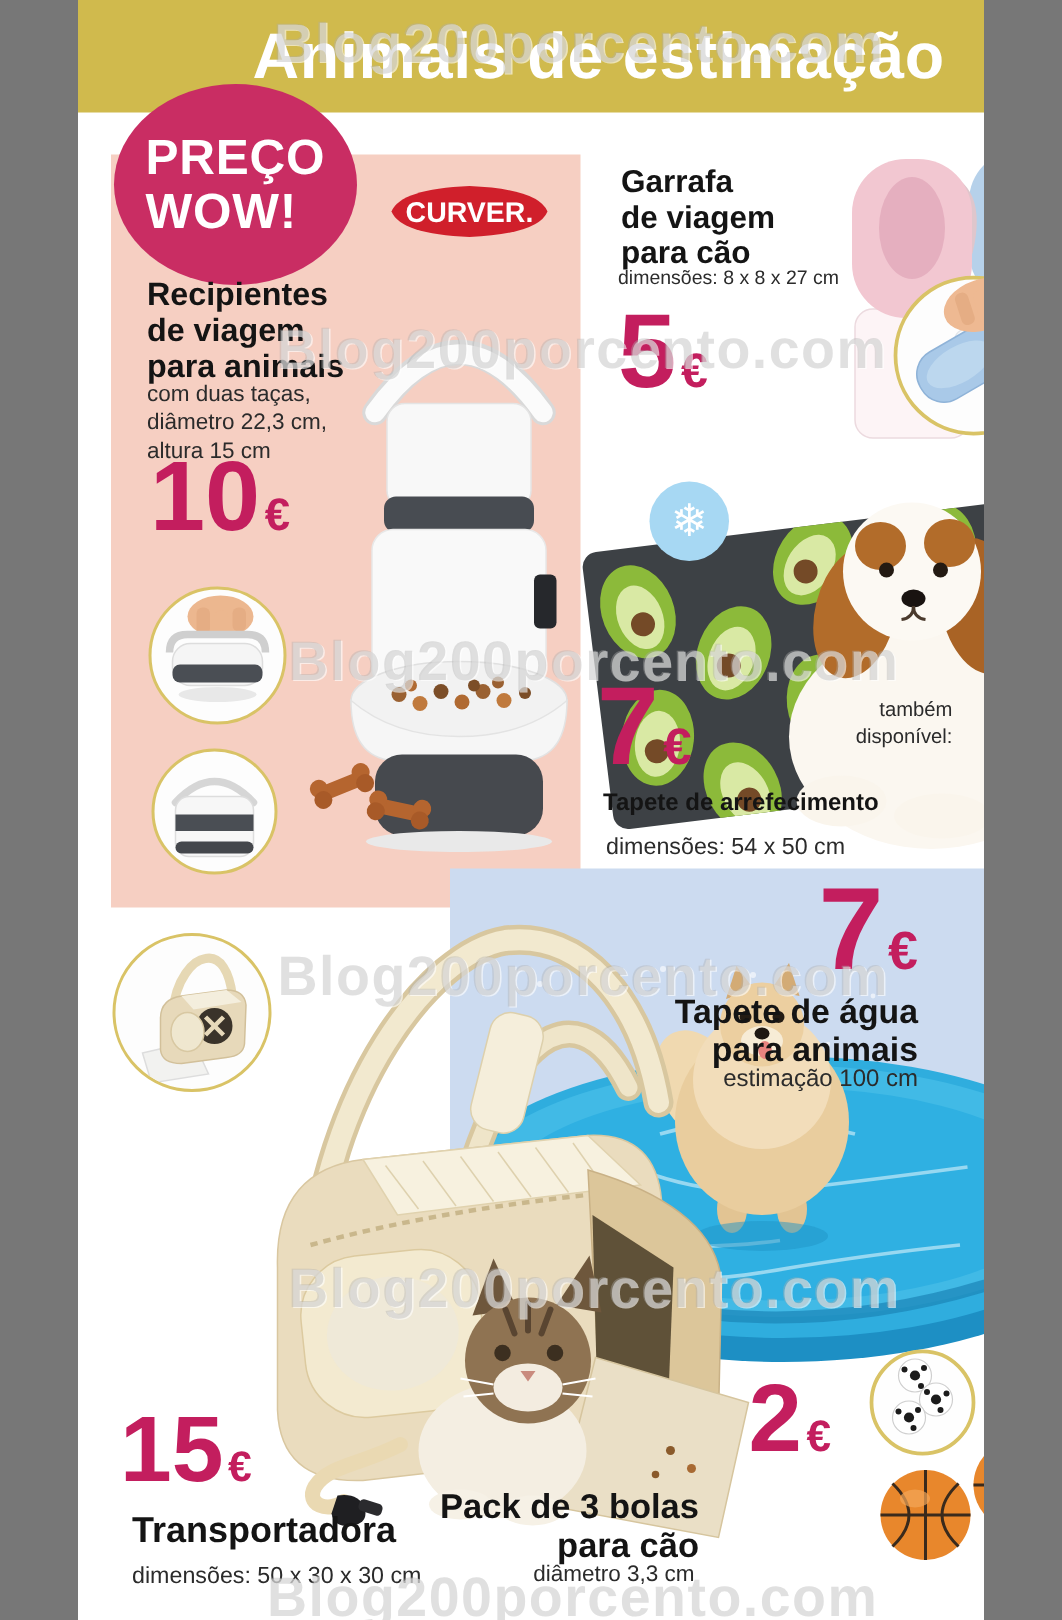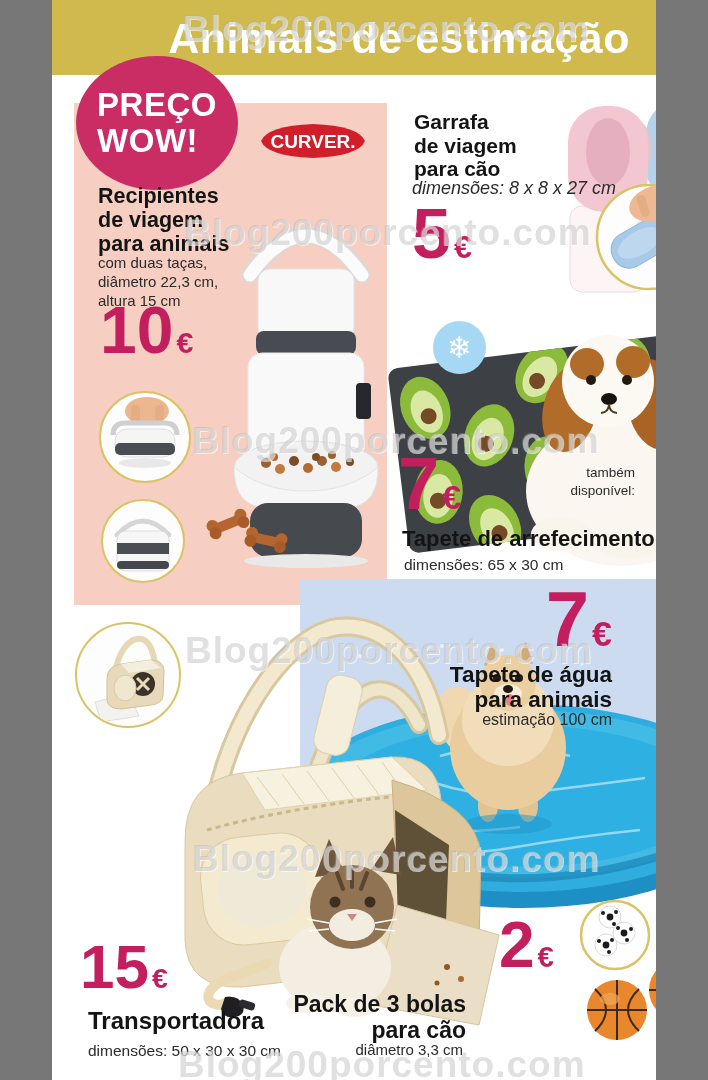--- a/index.html
+++ b/index.html
@@ -140,21 +140,21 @@
           <circle cx="-15" cy="4" r="6" fill="#a85a28"></circle>
         <circle cx="15" cy="-4" r="6" fill="#b5652f"></circle>
           <circle cx="15" cy="4" r="6" fill="#a85a28"></circle>
       </g>
     </svg>
   </div>
 
   <div class="abs pname pre" style="left:362px;top:110px;font-size:21px;">Garrafa
 de viagem
 para cão</div>
-  <div class="abs pdesc" style="left:360px;top:177px;font-size:18px;font-style:italic;">dimensões: 8 x 8 x 27 cm</div>
+  <div class="abs pdesc" style="left:360px;top:177px;font-size:13px;">dimensões: 8 x 8 x 27 cm</div>
   <div class="abs price" style="left:360px;top:202px;font-size:70px;">
     <span class="num">5</span>
     <span class="eur">€</span>
   </div>
 
   <div class="abs photo" style="left:500px;top:92px;">
     <svg width="200" height="215" viewBox="0 0 200 215">
       <path d="M172 25 q20 14 12 48" fill="none" stroke="#c2cfdd" stroke-width="5" stroke-linecap="round"></path>
       <rect x="96" y="104" width="74" height="86" rx="12" fill="#edf3fa" stroke="#d3dfeb"></rect>
       <rect x="94" y="8" width="78" height="102" rx="34" fill="#b6d1ea"></rect>
@@ -264,22 +264,22 @@
         <path d="M223 108 q0 8 -8 9 M223 108 q0 8 8 9" fill="none" stroke="#4a3a2c" stroke-width="2"></path>
       </g>
     </svg>
   </div>
   <div class="abs snow">❄</div>
 
   <div class="abs price" style="left:346px;top:450px;font-size:74px;">
     <span class="num">7</span>
     <span class="eur">€</span>
   </div>
-  <div class="abs pname" style="left:350px;top:527px;font-size:22px;">Tapete de arrefecimento</div>
-  <div class="abs pdesc" style="left:352px;top:555px;font-size:15.5px;">dimensões: 65 x 30 cm</div>
+  <div class="abs pname" style="left:350px;top:527px;font-size:16px;">Tapete de arrefecimento</div>
+  <div class="abs pdesc" style="left:352px;top:555px;font-size:15.5px;">dimensões: 54 x 50 cm</div>
   <div class="abs pdesc pre right" style="right:21px;top:464px;font-size:13.5px;line-height:1.3;z-index:10;">também
 disponível:</div>
   <div class="abs swatch">
     <svg width="53" height="53" viewBox="0 0 53 53">
       <circle cx="26.5" cy="26.5" r="26.5" fill="var(--swatch_blue,#3a70c2)"></circle>
       <g fill="#9db9e4">
         <circle cx="12" cy="14" r="1.6"></circle>
           <circle cx="22" cy="9" r="1.3"></circle>
           <circle cx="34" cy="13" r="1.6"></circle>
         <circle cx="43" cy="22" r="1.3"></circle>

